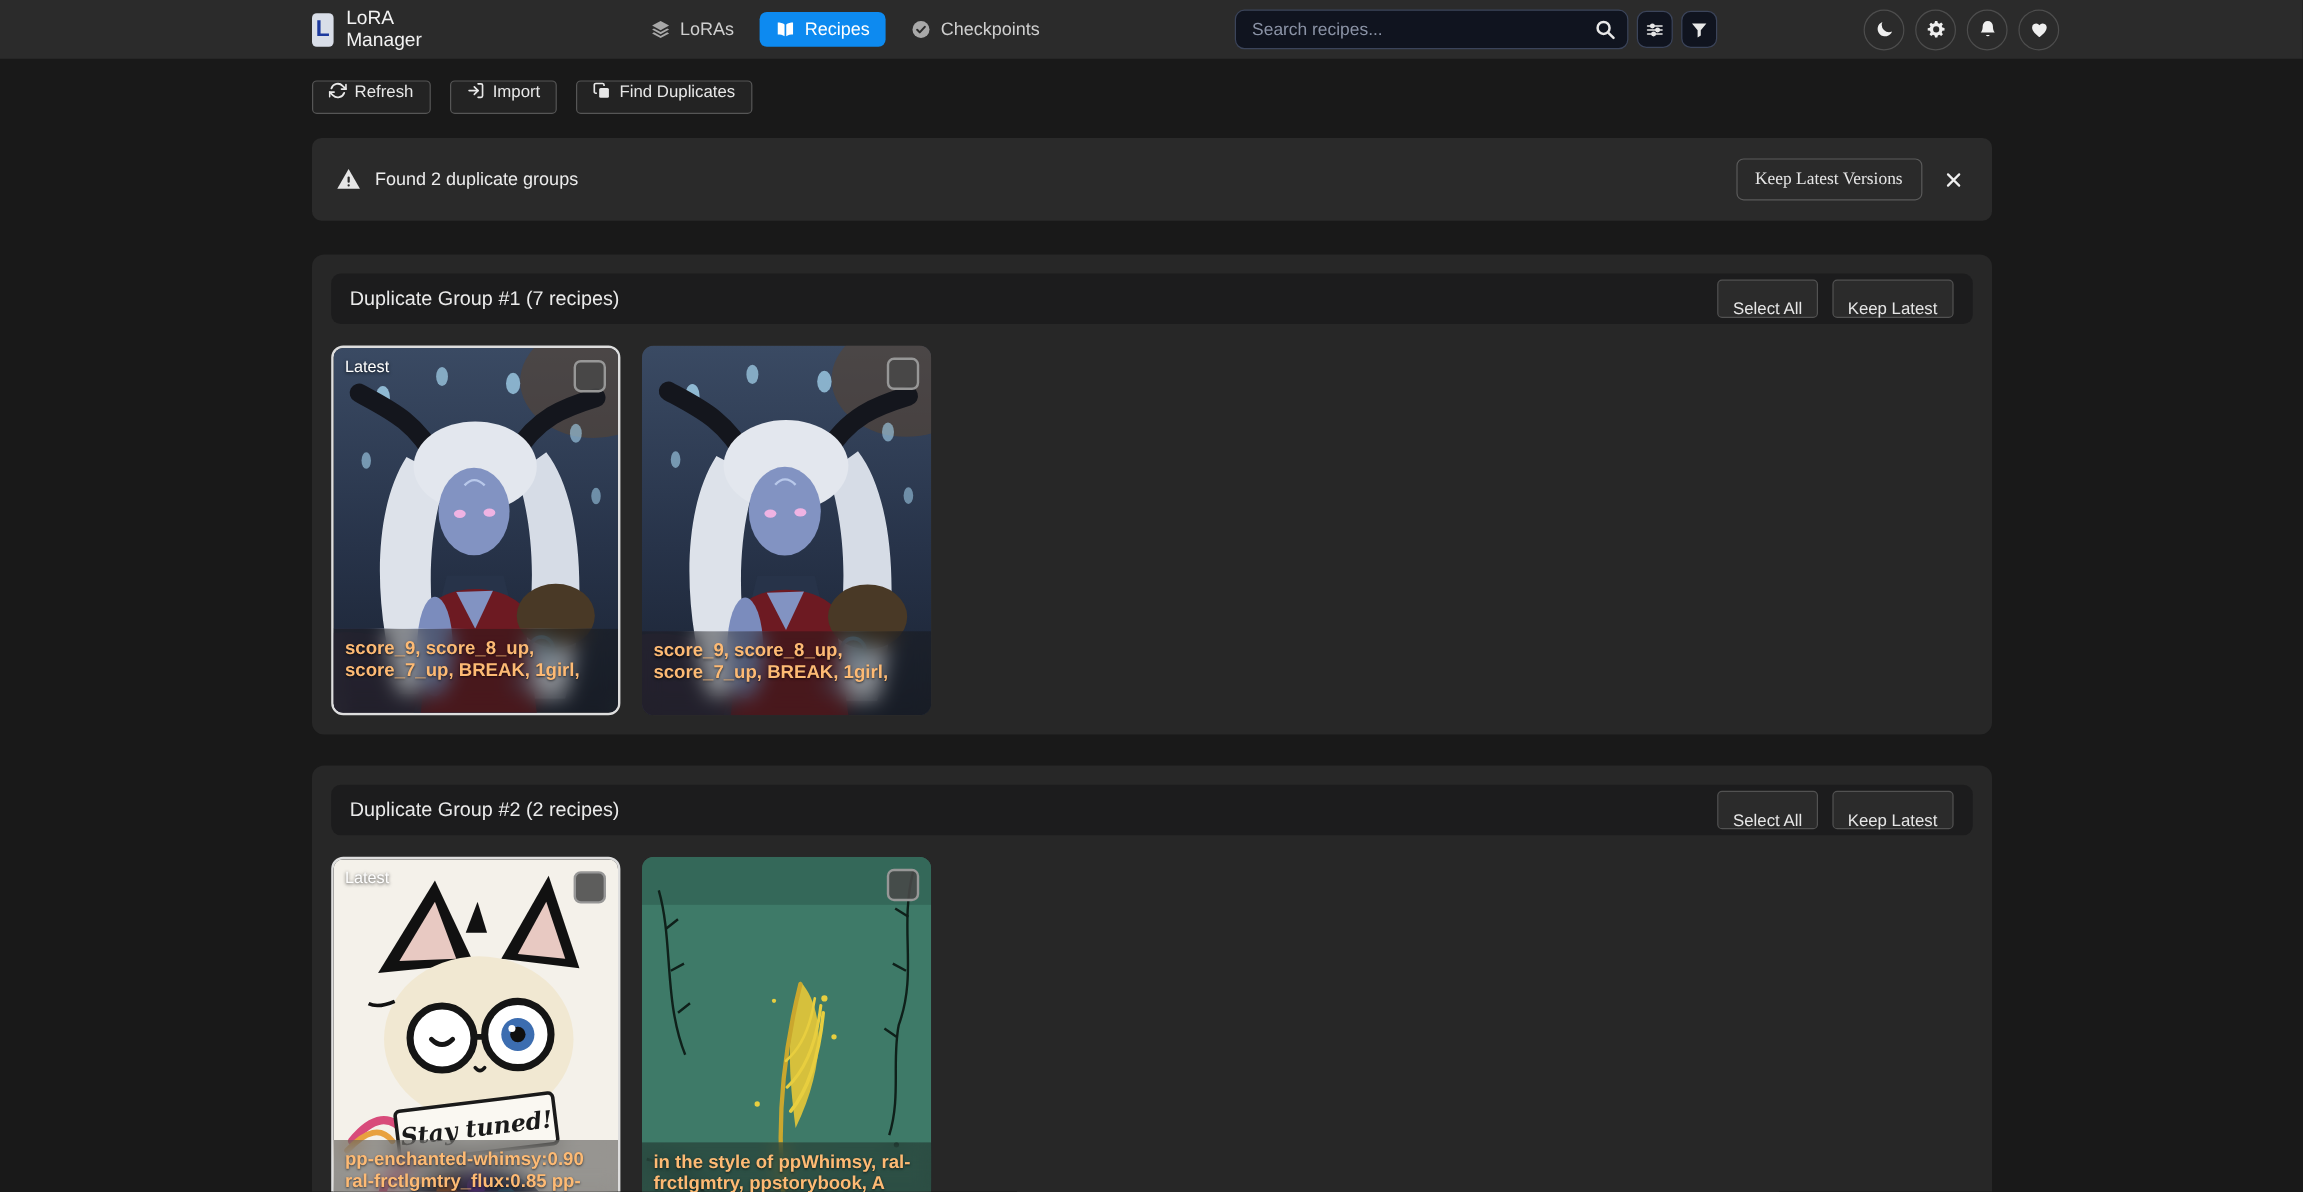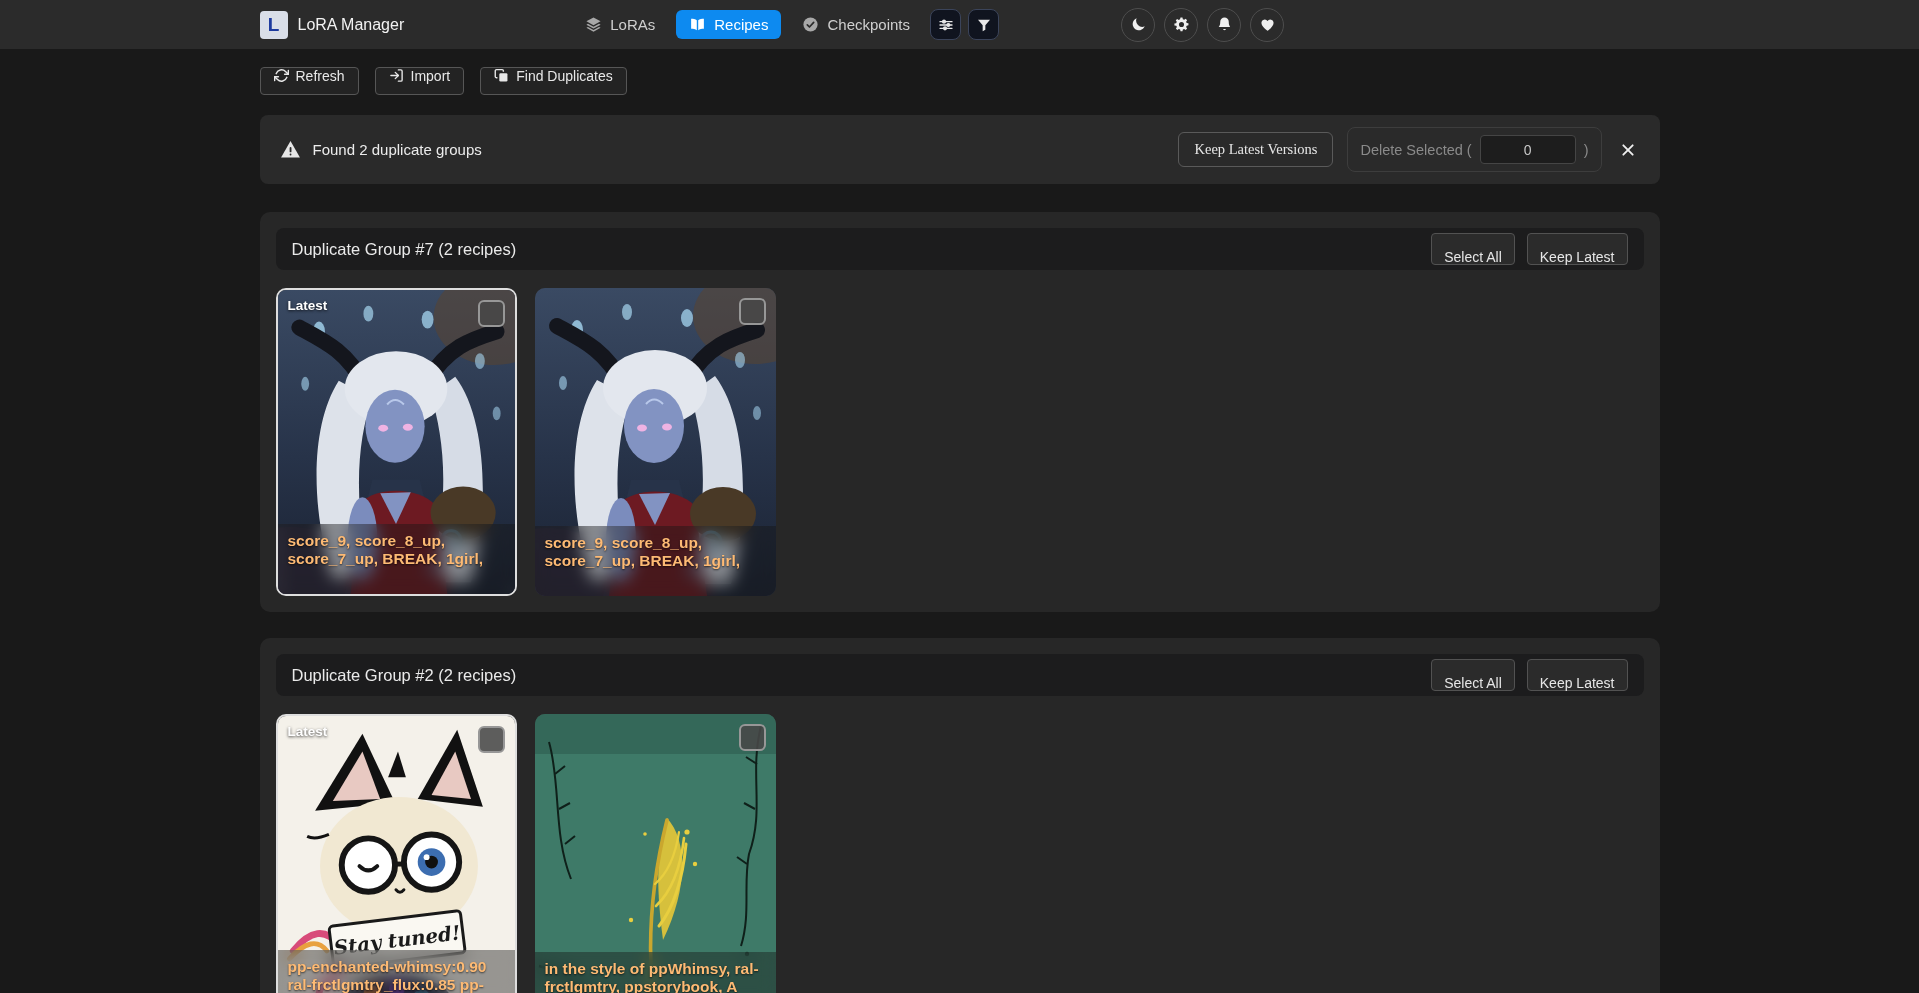--- a/index.html
+++ b/index.html
@@ -111,21 +111,21 @@
   }
   .cards { display:flex; gap:18px; }
   .card {
     position:relative; width:241px; height:308px; border-radius:10px;
     overflow:hidden; background:#333; flex:0 0 auto; cursor:pointer;
   }
   .card.latest { border:2px solid #dedede; }
   .card svg.art { position:absolute; inset:0; width:100%; height:100%; display:block; }
   .latest-badge {
     position:absolute; top:8px; left:10px; z-index:3;
-    color:#fff; font-size:13.5px; font-weight:bold;
+    color:#fff; font-size:13.5px; font-weight:normal;
     text-shadow:0 1px 3px rgba(0,0,0,.75);
   }
   .card-check {
     position:absolute; top:10px; right:10px; z-index:3;
     width:27px; height:27px; border-radius:6px;
     background:rgba(72,72,72,.88); border:2px solid #979797; cursor:pointer;
   }
   .card-caption {
     position:absolute; left:0; right:0; bottom:0; z-index:2;
     padding:8px 10px 25px;
@@ -169,20 +169,27 @@
         <span class="ic">
           <svg viewBox="0 0 24 24">
               <circle cx="12" cy="12" r="10" fill="currentColor"></circle>
               <path d="m7.5 12.5 3 3 6-6.5" stroke="#2b2b2b" stroke-width="2.4" fill="none" stroke-linecap="round" stroke-linejoin="round"></path>
             </svg>
         </span>
         <span>Checkpoints</span>
       </button>
     </nav>
 
+    <div class="search-wrap">
+      <input class="search-input" type="text" placeholder="Search recipes..." style="">
+      <svg class="search-ic" viewBox="0 0 24 24" fill="none" stroke="currentColor" stroke-width="2.6" stroke-linecap="round">
+          <circle cx="10.5" cy="10.5" r="6.3"></circle>
+          <line x1="15.6" y1="15.6" x2="21" y2="21"></line>
+        </svg>
+    </div>
     <button class="sq-btn">
       <svg viewBox="0 0 24 24" stroke="currentColor" stroke-width="2" fill="none" stroke-linecap="round">
           <line x1="3" y1="7" x2="21" y2="7"></line>
           <line x1="3" y1="12" x2="21" y2="12"></line>
           <line x1="3" y1="17" x2="21" y2="17"></line>
           <circle cx="9" cy="7" r="2.1" fill="currentColor"></circle>
           <circle cx="15.5" cy="12" r="2.1" fill="currentColor"></circle>
           <circle cx="10.5" cy="17" r="2.1" fill="currentColor"></circle>
         </svg>
     </button>
@@ -249,37 +256,32 @@
 <div class="alert inner">
   <div class="alert-bar">
     <svg class="warn-ic" viewBox="0 0 24 24">
         <path d="M12 2.2 1.2 21h21.6z" fill="#e6e6e6"></path>
         <rect x="11" y="9.2" width="2.1" height="6" rx="1" fill="#2a2a2a"></rect>
         <rect x="11" y="16.6" width="2.1" height="2.2" rx="1" fill="#2a2a2a"></rect>
       </svg>
     <span class="alert-msg">Found 2 duplicate groups</span>
     <div class="alert-right">
       <button class="ghost-btn">Keep Latest Versions</button>
-      <div class="delete-group">
-        <span>Delete Selected (</span>
-        <input class="count-input" type="text" value="0" style="">
-        <span>)</span>
-      </div>
       <button class="close-btn">
         <svg viewBox="0 0 24 24" stroke="currentColor" stroke-width="2.8" fill="none" stroke-linecap="round">
             <path d="M5 5l14 14M19 5 5 19"></path>
           </svg>
       </button>
     </div>
   </div>
 </div>
 
 <section class="group inner">
   <div class="group-header">
-    <span class="group-title">Duplicate Group #7 (2 recipes)</span>
+    <span class="group-title">Duplicate Group #1 (7 recipes)</span>
     <div class="group-actions">
       <button class="small-btn">Select All</button>
       <button class="small-btn">Keep Latest</button>
     </div>
   </div>
   <div class="cards">
 
     <div class="card latest">
       <svg class="art" viewBox="0 0 241 308" preserveAspectRatio="xMidYMid slice">
         <defs>

